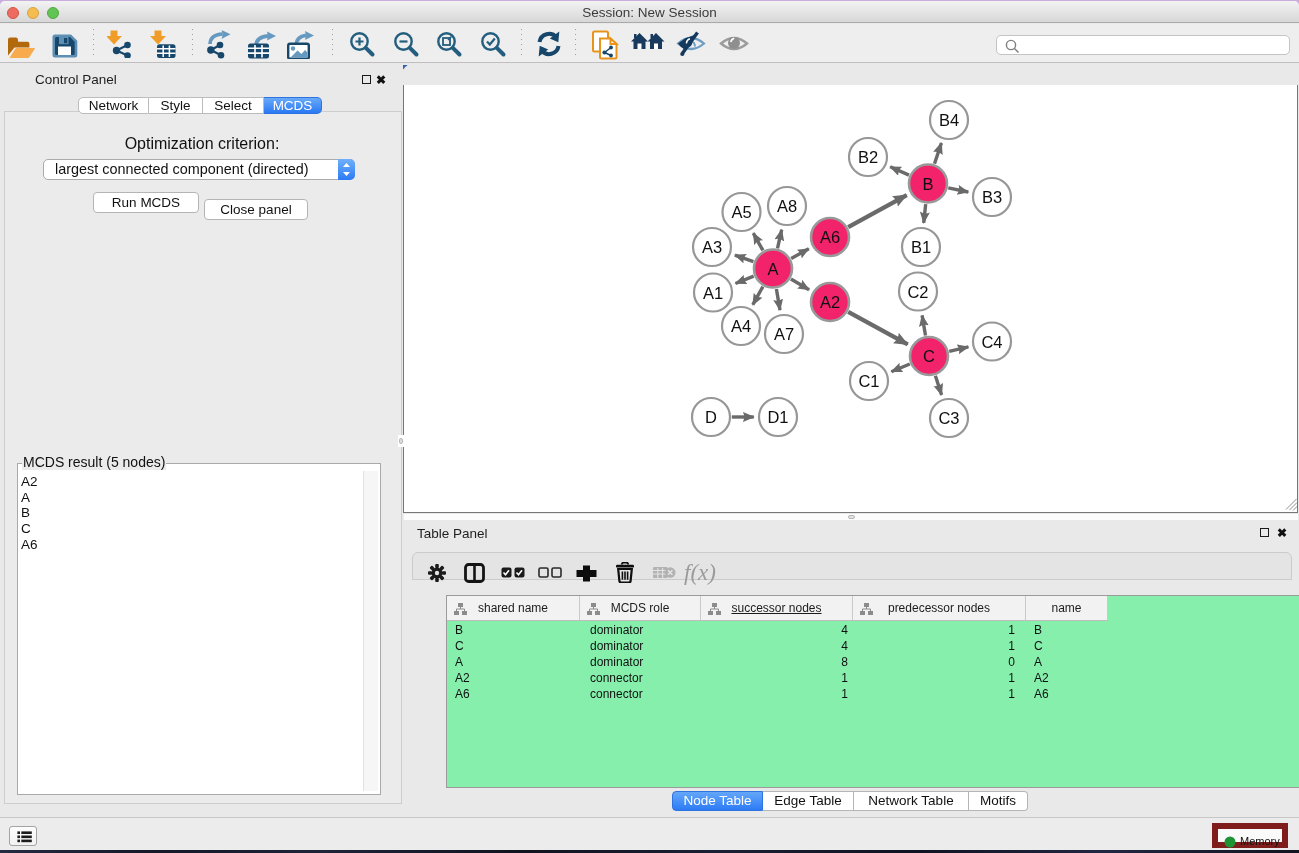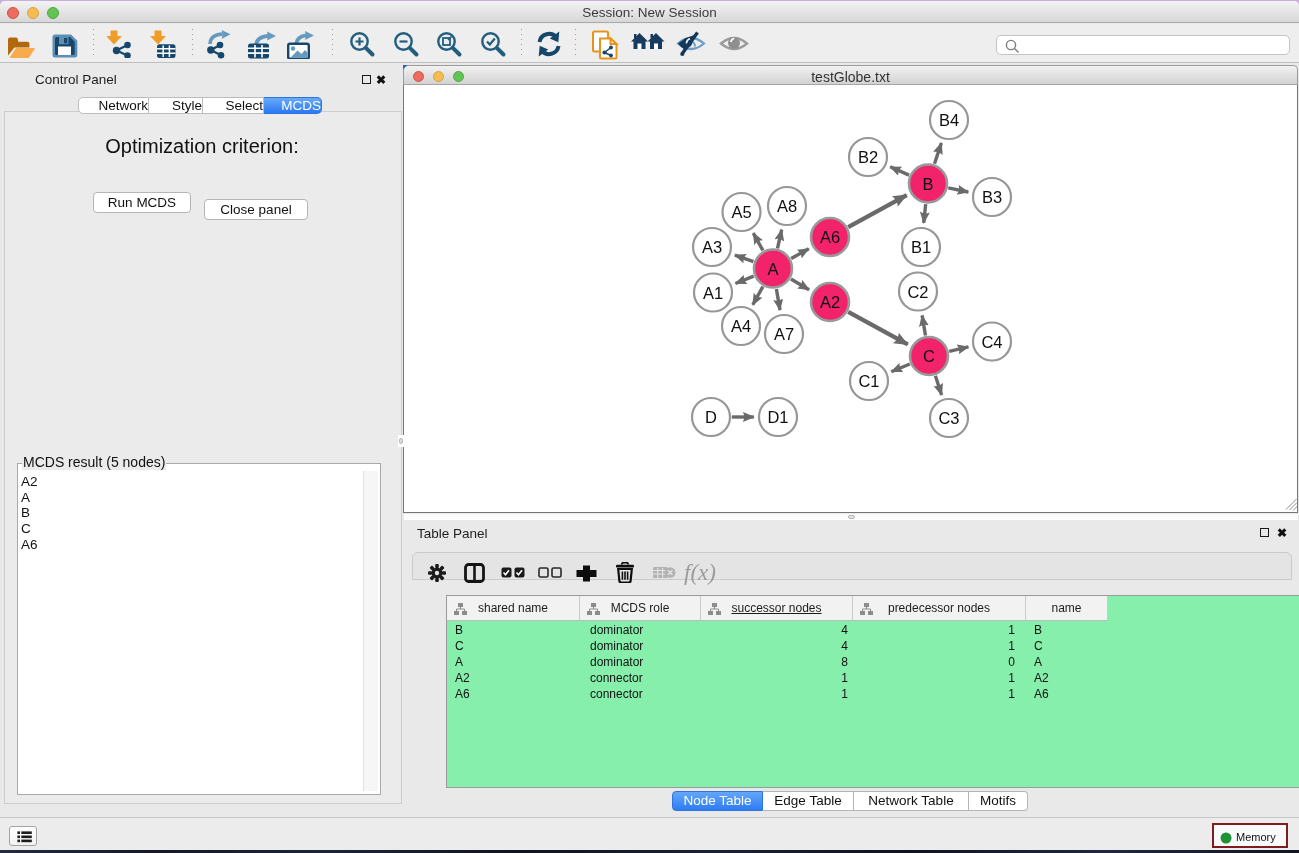--- a/index.html
+++ b/index.html
@@ -29,26 +29,26 @@
   background:#fff; border:1px solid #c4c4c4; border-radius:5px; }
 
 #cpanel { position:absolute; left:0; top:63px; width:404px; height:750px; }
 .ptitle { position:absolute; font-size:13.5px; color:#1e1e1e; }
 .fbtn { position:absolute; width:9px; height:9px; border:1.6px solid #1a1a1a; background:transparent; }
 .xbtn { position:absolute; font-size:12px; font-weight:bold; color:#111; line-height:10px; }
 #cp-inner { position:absolute; left:4px; top:47px; width:398px; height:693px;
   background:#ebebeb; border:1px solid #cdcdcd; }
 .tabrow { position:absolute; display:flex; }
 .tab { height:17px; background:#fff; border:1px solid #bcbcbc; border-left:none;
-  font-size:13.5px; color:#111; text-align:right; line-height:16px; }
+  font-size:13.5px; color:#111; text-align:center; line-height:16px; }
 .tab.first { border-left:1px solid #bcbcbc; border-radius:5px 0 0 5px; }
 .tab.last { border-radius:0 5px 5px 0; }
 .tab.sel { background:linear-gradient(#69aaf9,#2a79f4); color:#fff; border-color:#2e74e0; }
 #optlabel { position:absolute; left:0; width:404px; top:71px; text-align:center;
-  font-size:20px; color:#111; }
+  font-size:16px; color:#111; }
 #dropdown { position:absolute; left:43px; top:95px; width:312px; height:21px;
   background:#fff; border:1px solid #ababab; border-radius:5px; font-size:14.4px;
   color:#111; line-height:19px; padding-left:11px; }
 #ddcap { position:absolute; right:-1px; top:-1px; width:17px; height:21px;
   background:linear-gradient(#6fb0fa,#2c7bf5); border-radius:0 5px 5px 0; }
 .btn { position:absolute; height:21px; background:#fff; border:1px solid #b5b5b5;
   border-radius:4px; font-size:13.5px; color:#111; text-align:center; line-height:19px; }
 #fieldset { position:absolute; left:17px; top:399px; width:364px; height:332px;
   border:1px solid #a9a9a9; background:#fff; }
 #fslegend { position:absolute; left:20px; top:390px; font-size:14px; color:#111;
@@ -81,21 +81,21 @@
   font-size:13.5px; color:#111; text-align:center; line-height:18px; }
 .tab2.first { border-left:1px solid #b5b5b5; border-radius:4px 0 0 4px; }
 .tab2.last { border-radius:0 4px 4px 0; }
 .tab2.sel { background:linear-gradient(#64a7f9,#2d7bf5); color:#fff; border-color:#2e74e0; }
 
 #statusbar { position:absolute; left:0; top:816px; width:1299px; height:33px;
   background:#ececec; border-top:1px solid #c6c6c6; }
 #sb-left { position:absolute; left:9px; top:8px; width:28px; height:20px;
   background:linear-gradient(#fdfdfd,#f2f2f2); border:1px solid #a3a3a3; border-radius:3px; }
 #sb-mem { position:absolute; right:11px; top:5px; width:76px; height:25px;
-  background:#fafafa; border:2px solid #7f1d1d; font-size:11px; color:#111; }
+  background:#fafafa; border:6px solid #7f1d1d; font-size:11px; color:#111; }
 svg { display:block; }
 .pn { fill:#f2226b; stroke:#999; stroke-width:2.6; }
 .wn { fill:#fff; stroke:#979797; stroke-width:2.2; }
 .nlabel text { font-family:"Liberation Sans", sans-serif; }
 .hicon { position:absolute; top:7px; }
 </style>
 </head>
 <body>
 <div id="deskTop"></div>
 <div id="deskBot"></div>
@@ -236,44 +236,46 @@
     <div class="fbtn" style="left:362px; top:11px;"></div>
     <div class="xbtn" style="left:376px; top:11px;">✖</div>
     <div id="cp-inner"></div>
     <div class="tabrow" style="left:78px; top:33px;">
       <div class="tab first" style="width:71px">Network</div>
       <div class="tab" style="width:54px">Style</div>
       <div class="tab" style="width:61px">Select</div>
       <div class="tab last sel" style="width:58px">MCDS</div>
     </div>
     <div id="optlabel">Optimization criterion:</div>
-    <div class="btn" style="left:93px; top:128px; width:98px;">Run MCDS</div>
+    <div id="dropdown">largest connected component (directed)
+      <div id="ddcap">
+          <svg width="17" height="21" viewBox="0 0 17 21">
+        <path d="M8.5 4 L12 8 H5 Z" fill="#fff"></path>
+        <path d="M8.5 17 L5 13 H12 Z" fill="#fff"></path>
+      </svg>
+        </div>
+    </div>
+    <div class="btn" style="left:93px; top:128px; width:106px;">Run MCDS</div>
     <div class="btn" style="left:204px; top:128px; width:104px;margin-top:7px;">Close panel</div>
     <div id="fieldset">
       <div id="fsscroll"></div>
       <div id="fslist">A2<br>A<br>B<br>C<br>A6</div>
     </div>
     <div id="fslegend"><b>MCDS result (5 nodes)</b></div>
   </div>
   <div id="vsplit" style="position:absolute;left:397.5px;top:434px;width:6px;height:12px;background:#fff;z-index:5;">
     <div style="position:absolute;left:1px;top:3px;width:4px;height:6px;background:#dcdcdc;border:1px solid #b9b9b9;border-radius:2px;"></div>
   </div>
   <div id="hsplit" style="position:absolute;left:404px;top:513px;width:894px;height:6px;background:#fcfcfc;z-index:5;">
     <div style="position:absolute;left:444px;top:0.5px;width:7px;height:4px;background:#e3e3e3;border:1px solid #b5b5b5;border-radius:2px;"></div>
   </div>
   <div id="netwin">
     <svg style="position:absolute;left:0;top:0;z-index:6" width="5" height="5" viewBox="0 0 5 5">
         <path d="M0 0 H4.6 L2.8 1.8 L1.8 1.8 L1.8 2.8 L0 4.6 Z" fill="#2f62b5"></path>
       </svg>
-    <div id="nw-title">
-      <div class="tl2" style="left:9px; background:#ed6b5f; border:0.5px solid #d05548;"></div>
-      <div class="tl2" style="left:29px; background:#f5bd4f; border:0.5px solid #d6a243;"></div>
-      <div class="tl2" style="left:49px; background:#61c454; border:0.5px solid #55a73f;"></div>
-      <div class="tt">testGlobe.txt</div>
-    </div>
     <div id="nw-canvas">
       <svg width="893" height="426" viewBox="0 0 893 426" style="position:absolute;left:0;top:0">
         <defs>
           <marker id="aa" markerWidth="13" markerHeight="11" refX="11" refY="5" orient="auto" markerUnits="userSpaceOnUse">
             <path d="M0 0 L12 5 L0 10 Q2.8 5 0 0 Z" fill="#6a6a6a"></path>
           </marker>
           <marker id="ab" markerWidth="16" markerHeight="13" refX="13.5" refY="6" orient="auto" markerUnits="userSpaceOnUse">
             <path d="M0 0 L14.5 6 L0 12 Q3.2 6 0 0 Z" fill="#6a6a6a"></path>
           </marker>
         </defs>

